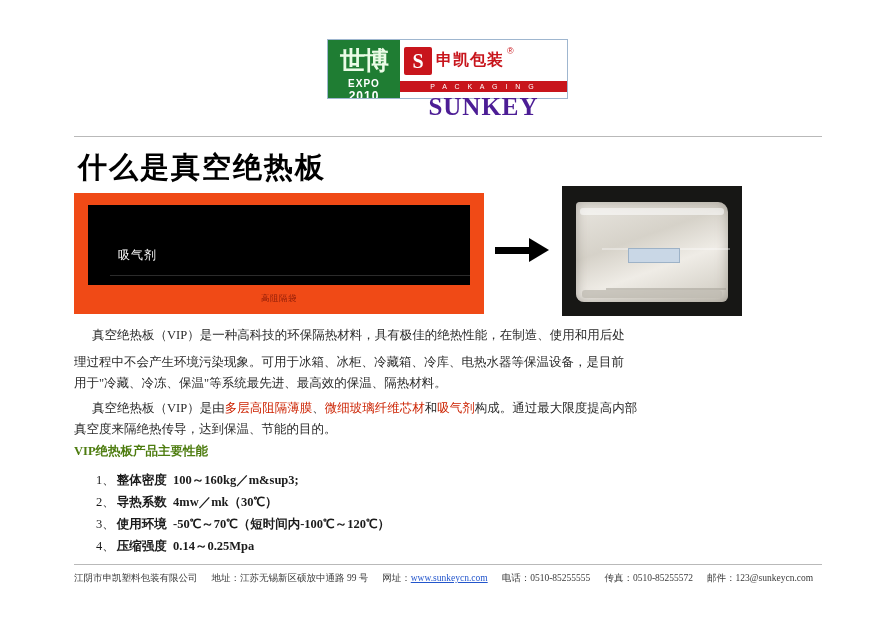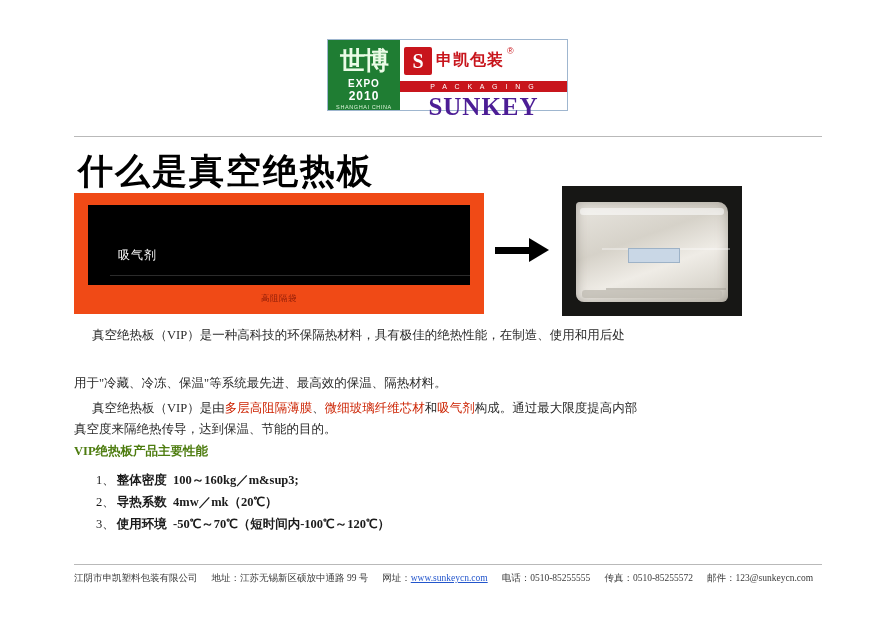--- a/index.html
+++ b/index.html
@@ -22,21 +22,21 @@
     height: 634px;
     background: #fff;
   }
 
   
   .logo-wrap {
     position: absolute;
     left: 327px;
     top: 39px;
     width: 241px;
-    height: 72px;
+    height: 60px;
     border: 1px solid #9fb6cf;
     background: #ffffff;
     display: flex;
     align-items: stretch;
     box-sizing: border-box;
   }
   .logo-expo {
     width: 72px;
     background: #1f7d33;
     position: relative;
@@ -179,21 +179,21 @@
     height: 1px;
     background: #b9b9b9;
   }
 
   
   .title {
     position: absolute;
     left: 78px;
     top: 148px;
     font-family: "Liberation Serif", serif;
-    font-size: 35px;
+    font-size: 29px;
     font-weight: bold;
     color: #000000;
     letter-spacing: 2px;
     white-space: nowrap;
   }
 
   
   .diagram {
     position: absolute;
     left: 74px;
@@ -435,39 +435,43 @@
     <div class="pack">
       <div class="fold"></div>
       <div class="fold2"></div>
     </div>
     <div class="seam-top"></div>
     <div class="seam-bottom"></div>
     <div class="label-sticker"></div>
   </div>
 
   <div class="body-text p1">真空绝热板（VIP）是一种高科技的环保隔热材料，具有极佳的绝热性能，在制造、使用和用后处</div>
+  <div class="body-text p2">理过程中不会产生环境污染现象。可用于冰箱、冰柜、冷藏箱、冷库、电热水器等保温设备，是目前</div>
   <div class="body-text p3">用于"冷藏、冷冻、保温"等系统最先进、最高效的保温、隔热材料。</div>
 
   <div class="body-text p4">
     <span>真空绝热板（VIP）是由</span><span class="red">多层高阻隔薄膜</span><span>、</span><span class="red">微细玻璃纤维芯材</span><span>和</span><span class="red">吸气剂</span><span>构成。通过最大限度提高内部</span>
   </div>
   <div class="body-text p5">真空度来隔绝热传导，达到保温、节能的目的。</div>
 
   <div class="perf-title">VIP绝热板产品主要性能</div>
 
   <div class="spec-list">
     <div class="spec-item">
       <span class="num">1、</span><span class="val">整体密度</span>&nbsp;&nbsp;<span class="val">100～160kg／m&amp;sup3;</span>
     </div>
     <div class="spec-item">
-      <span class="num">2、</span><span class="val">导热系数</span>&nbsp;&nbsp;<span class="val">4mw／mk（20℃）</span>
+      <span class="num">2、</span><span class="val">导热系数</span>&nbsp;&nbsp;<span class="val">4mw／mk（30℃）</span>
     </div>
     <div class="spec-item">
       <span class="num">3、</span><span class="val">使用环境</span>&nbsp;&nbsp;<span class="val">-50℃～70℃（短时间内-100℃～120℃）</span>
     </div>
+    <div class="spec-item">
+      <span class="num">4、</span><span class="val">压缩强度</span>&nbsp;&nbsp;<span class="val">0.14～0.25Mpa</span>
+    </div>
   </div>
 
   <div class="hr-bottom"></div>
 
   <div class="footer">
     <span class="seg">江阴市申凯塑料包装有限公司</span><span class="seg"><span>地址：</span><span>江苏无锡新区硕放中通路 99 号</span></span><span class="seg"><span>网址：</span><a class="link" href="#">www.sunkeycn.com</a></span><span class="seg">电话：0510-85255555</span><span class="seg">传真：0510-85255572</span><span class="seg">邮件：123@sunkeycn.com</span>
   </div>
 
 </div>
 

